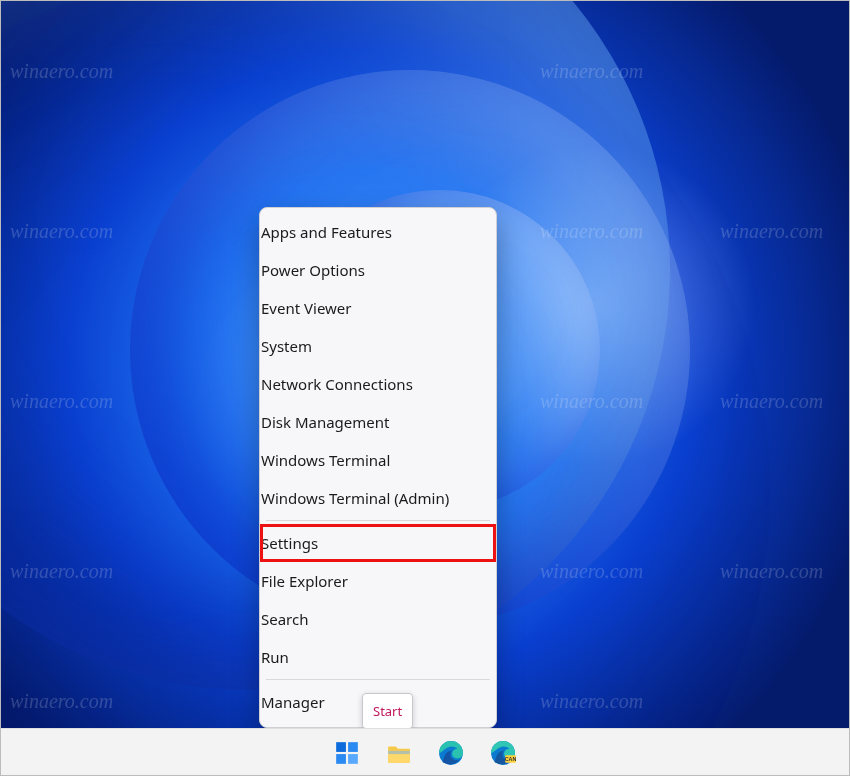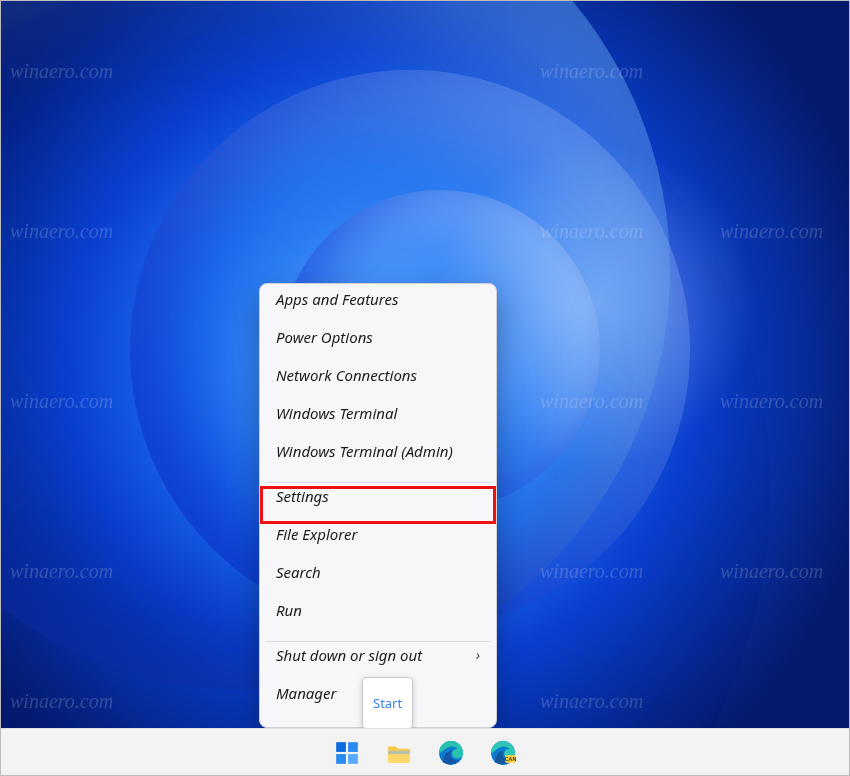--- a/index.html
+++ b/index.html
@@ -34,34 +34,33 @@
 
   
   .winx {
     position:absolute; left:259px; bottom:48px; width:238px;
     background:#f7f7f9; border:1px solid #d0d0d4; border-radius:8px;
     box-shadow:0 12px 28px rgba(0,0,0,0.30);
     padding:5px 0 6px 0;
     color:#1b1b1b;
   }
   .mi {
-    padding:0 16px; height:38px; display:flex; align-items:flex-start;
+    padding:0 1px; height:38px; display:flex; align-items:center;
     font-size:15px; cursor:default; position:relative;
     justify-content:space-between;
-    font-style:italic;
   }
   .sep { height:1px; margin:3px 6px; background:#d9d9dd; }
   .mi.highlight { outline:3px solid #e11; outline-offset:-3px; }
   .chev { font-size:14px; color:#444; margin-left:8px; }
 
   
   .tooltip {
     position:absolute; left:362px; bottom:47px;
     background:#fff; border:1px solid #c8c8cc; border-radius:4px;
-    font-size:13px; padding:16px 10px; color:#3b82f6;
+    font-size:13px; padding:8px 10px; color:#be185d;
     box-shadow:0 2px 6px rgba(0,0,0,0.18);
     pointer-events:none;
   }
 
   .img-border { position:absolute; inset:0; border:1px solid #bcbcbc; pointer-events:none; }
 </style>
 </head>
 <body>
 
 <div class="desktop">
@@ -86,21 +85,30 @@
 </div>
 
 <div class="winx">
   <div class="mi">
       <span>Apps and Features</span>
     </div>
   <div class="mi">
       <span>Power Options</span>
     </div>
   <div class="mi">
+      <span>Event Viewer</span>
+    </div>
+  <div class="mi">
+      <span>System</span>
+    </div>
+  <div class="mi">
       <span>Network Connections</span>
+    </div>
+  <div class="mi">
+      <span>Disk Management</span>
     </div>
   <div class="mi">
       <span>Windows Terminal</span>
     </div>
   <div class="mi">
       <span>Windows Terminal (Admin)</span>
     </div>
 
   <div class="sep"></div>
 
@@ -112,24 +120,20 @@
     </div>
   <div class="mi">
       <span>Search</span>
     </div>
   <div class="mi">
       <span>Run</span>
     </div>
 
   <div class="sep"></div>
 
-  <div class="mi">
-    <span>Shut down or sign out</span>
-    <span class="chev">›</span>
-  </div>
   <div class="mi">
       <span>Manager</span>
     </div>
 </div>
 
 <div class="tooltip">Start</div>
 
 <div class="taskbar">
   <div class="tb-btn" title="Start">
     <svg class="tb-icon" viewBox="0 0 24 24">

